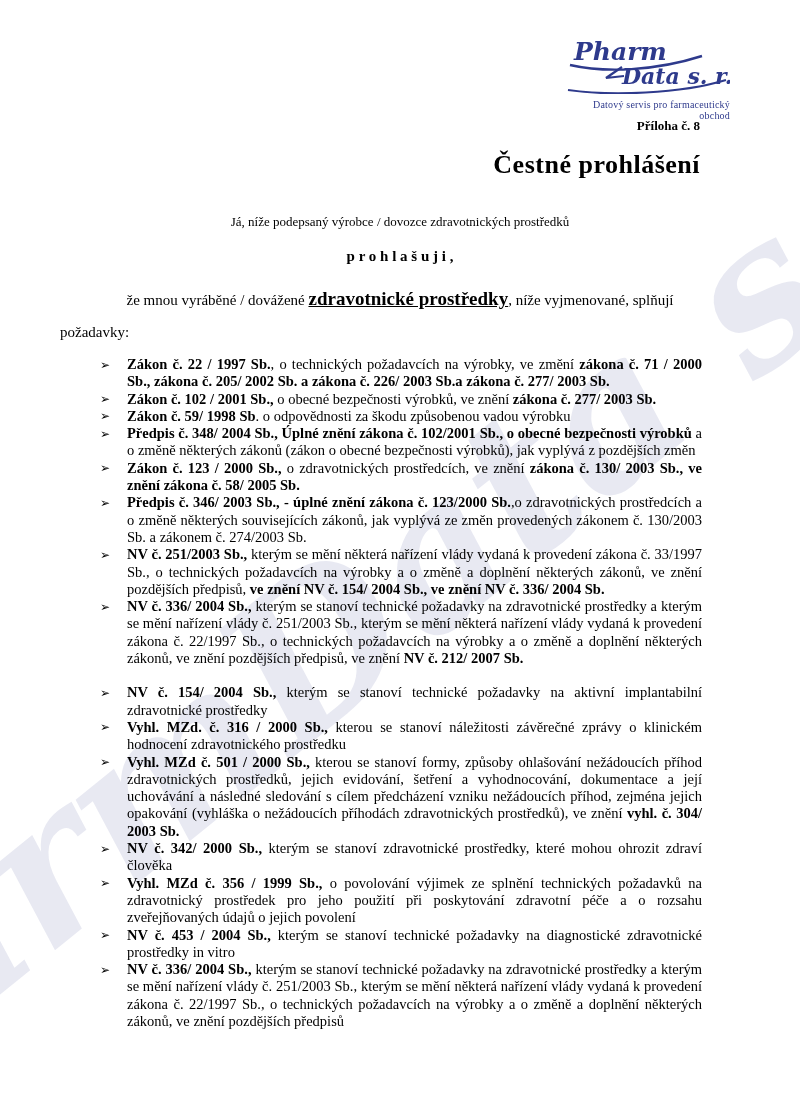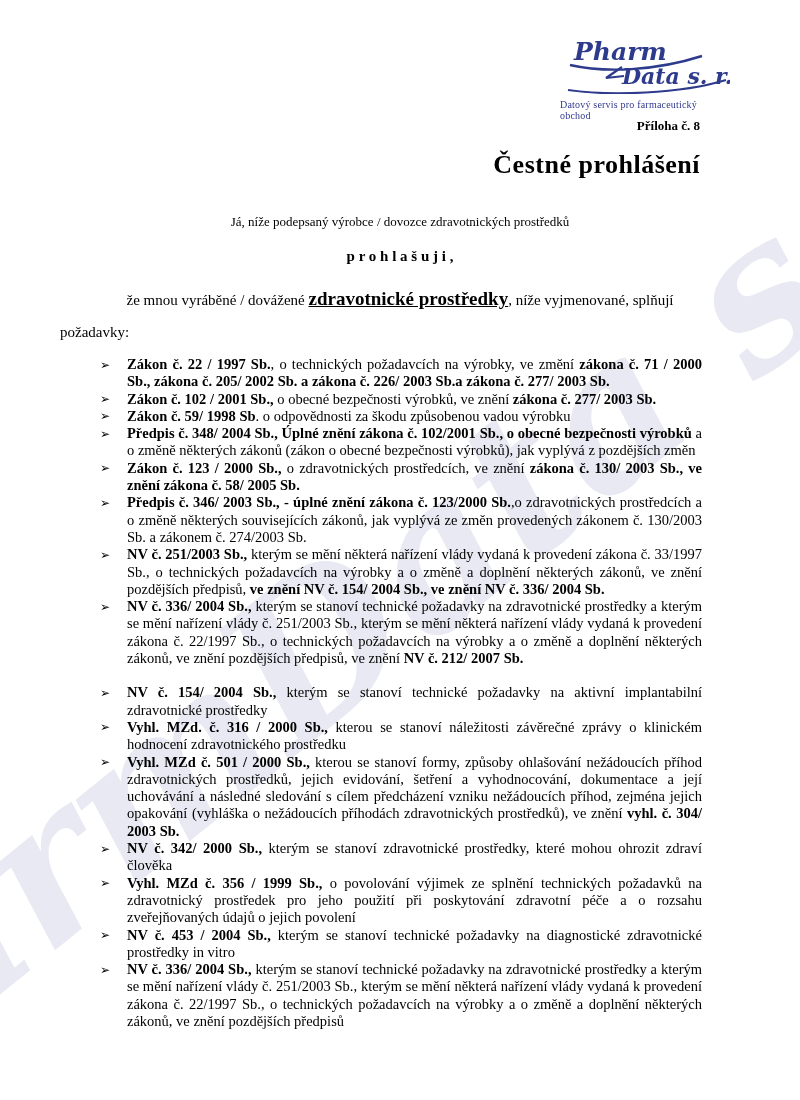--- a/index.html
+++ b/index.html
@@ -24,21 +24,21 @@
     color:rgba(46,58,140,0.11);
     z-index:0;
     pointer-events:none;
     user-select:none;
   }
   
   .content{position:relative;z-index:1;}
   
   .logo{
     position:absolute;top:36px;right:70px;
-    width:170px;text-align:left;
+    width:170px;text-align:right;
   }
   .logo .tagline{
     display:block;margin-top:1px;
     font-family:"Liberation Serif", serif;
     font-size:10px;letter-spacing:.2px;
     color:#2e3a8c;
   }
   .attachment{
     position:absolute;top:118px;right:100px;
     font-weight:bold;font-size:13px;

